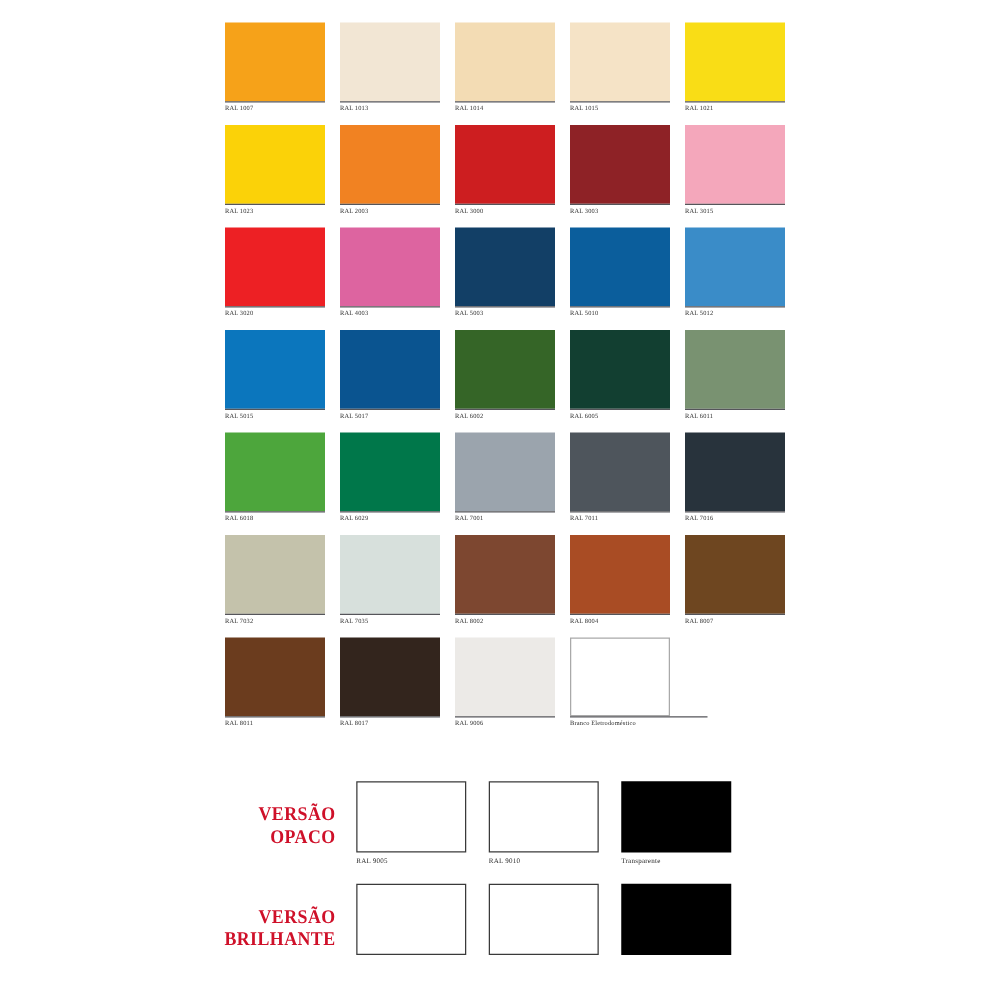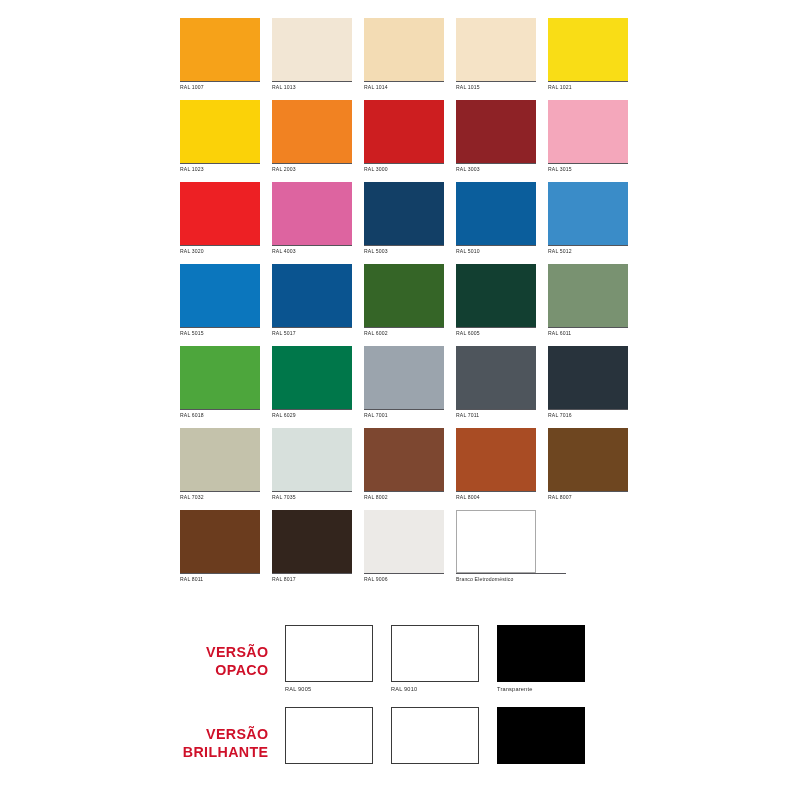--- a/index.html
+++ b/index.html
@@ -13,20 +13,21 @@
     font-family: "Liberation Sans", sans-serif;
     overflow: hidden;
     position: relative;
   }
 
   #chart-root {
     position: relative;
     width: 744px;
     height: 800px;
     background: #ffffff;
+    font-family: Liberation Serif, serif;
   }
 
   
   .swatch-grid {
     position: absolute;
     left: 180px;
     top: 18px;
     width: 452px;
   }
   .swatch-row {

